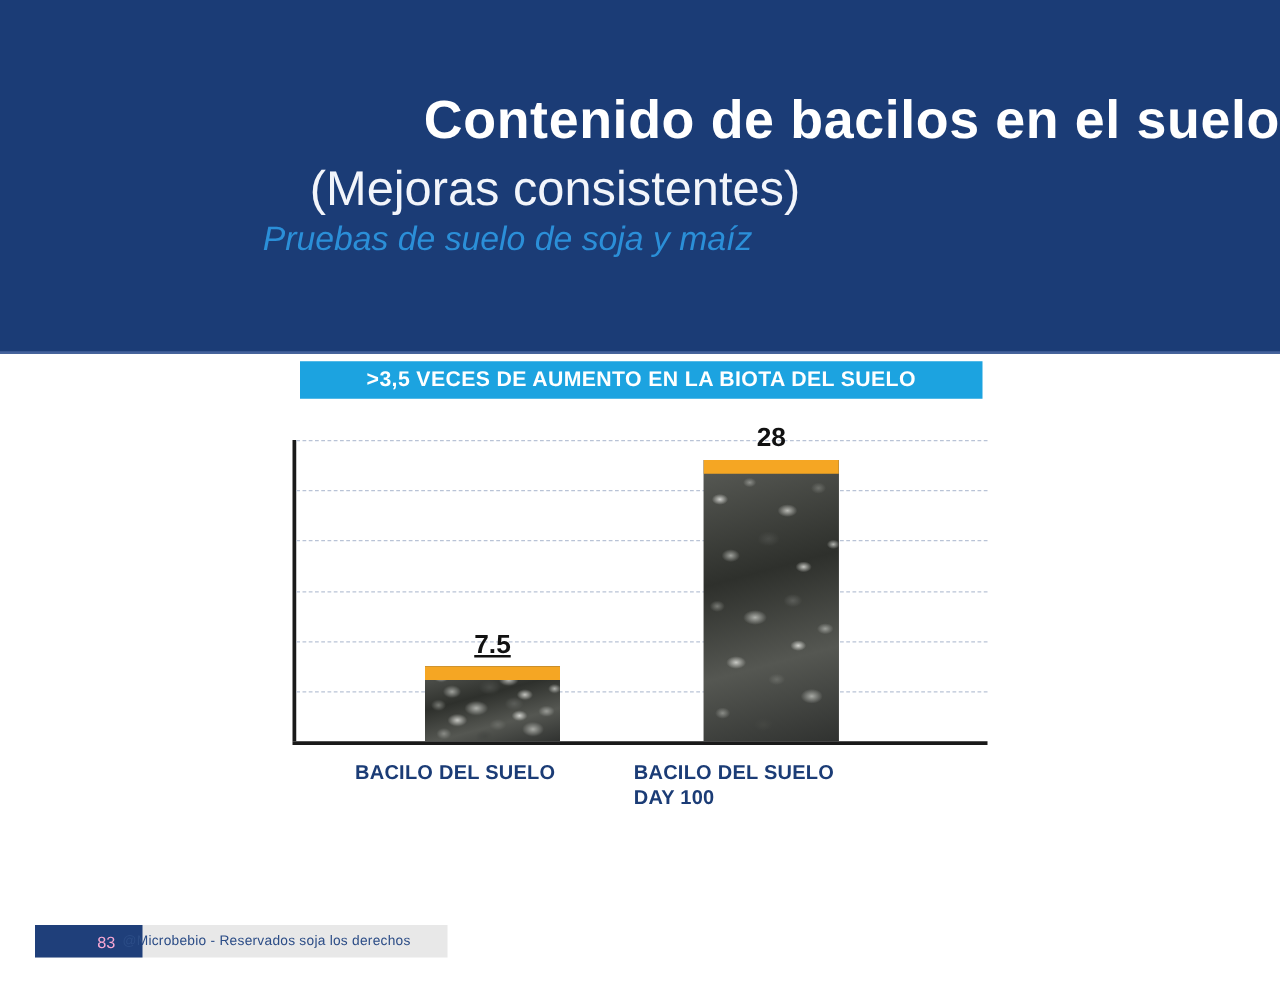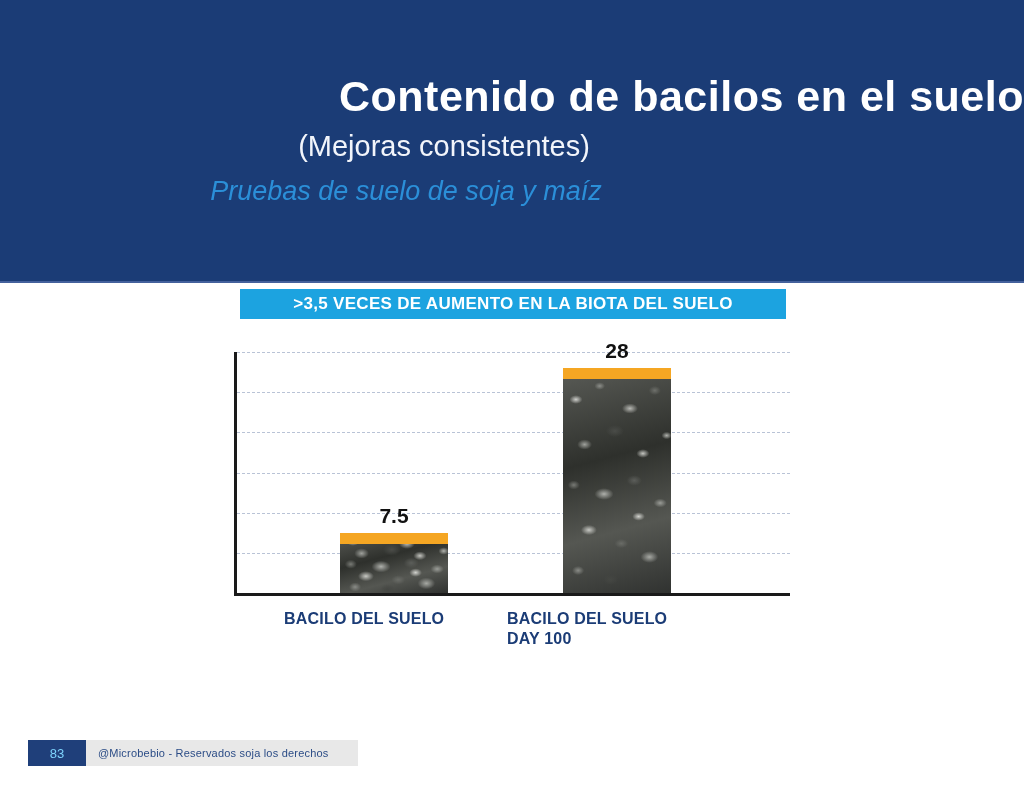--- a/index.html
+++ b/index.html
@@ -36,21 +36,21 @@
     letter-spacing: 0.5px;
     line-height: 1.05;
     white-space: nowrap;
   }
   #slide-subtitle {
     position: absolute;
     left: 0; top: 131px;
     width: 888px;
     text-align: center;
     color: #f2f5fb;
-    font-size: 29px;
+    font-size: 39px;
     font-weight: normal;
     line-height: 1.1;
   }
   #slide-tagline {
     position: absolute;
     left: 0; top: 177px;
     width: 812px;
     text-align: center;
     color: #2b8fd8;
     font-size: 27px;
@@ -173,25 +173,26 @@
     width: 330px;
     height: 26px;
     background: #e8e8e8;
   }
   #footer-page-badge {
     position: absolute;
     left: 28px; top: 740px;
     width: 58px;
     height: 26px;
     background: #1f3f7a;
-    color: #7dd3fc;
+    color: #f9a8d4;
     font-size: 13px;
     display: flex;
     align-items: center;
     justify-content: center;
+    padding-left: 28px;
   }
   #footer-copyright {
     position: absolute;
     left: 98px; top: 740px;
     height: 26px;
     display: flex;
     align-items: center;
     color: #2b4c86;
     font-size: 11px;
     letter-spacing: 0.2px;
@@ -231,21 +232,21 @@
         <div class="bar" style="left: 106px; height: 60.25px;">
           <div class="bar-cap"></div>
         </div>
         <div class="bar" style="left: 329px; height: 224.933px;">
           <div class="bar-cap"></div>
         </div>
       </div>
   </div>
 
   <div id="value-labels">
-      <div class="bar-value" style="left: 324px; top: 173.75px;">7.5</div>
+      <div class="bar-value" style="left: 324px; top: 173.75px; text-decoration: underline;">7.5</div>
       <div class="bar-value" style="left: 547px; top: 9.06667px;">28</div>
     </div>
   <div id="cat-labels">
       <div class="x-cat-label" style="left: 284px; top: 279px;">
         <div>BACILO DEL SUELO</div>
       </div>
       <div class="x-cat-label" style="left: 507px; top: 279px;">
         <div>BACILO DEL SUELO</div>
         <div>DAY 100</div>
       </div>

